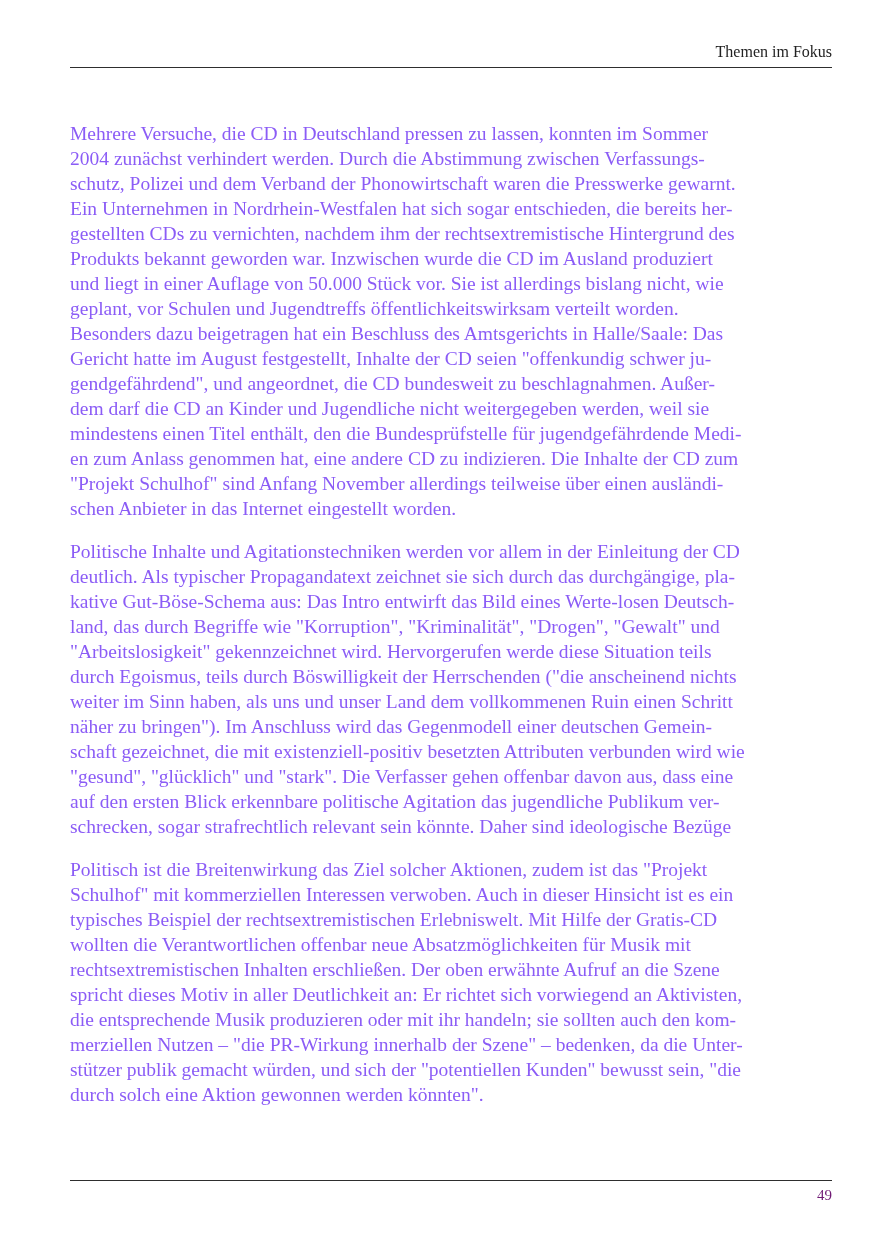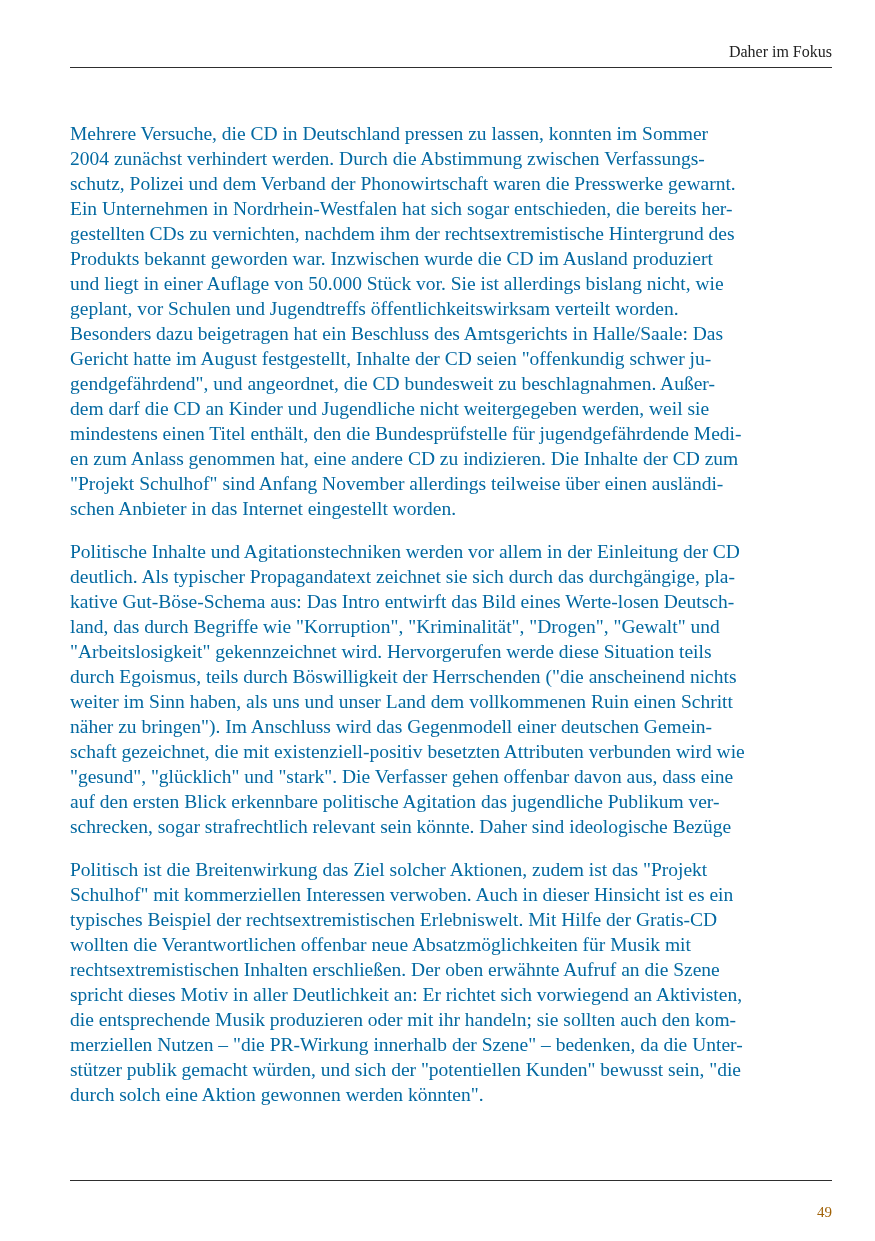--- a/index.html
+++ b/index.html
@@ -29,47 +29,47 @@
     padding-bottom: 6px;
     border-bottom: 1.5px solid #2e2e2e;
   }
   .body-text {
     position: absolute;
     left: 70px;
     top: 121px;
     width: 768px;
     font-size: 19.5px;
     line-height: 25px;
-    color: #0369a1;
+    color: #8b5cf6;
   }
   .body-text p {
     margin: 0 0 18px 0;
     white-space: pre-line; 
     text-align: left;
   }
   .page-footer {
     position: absolute;
     left: 70px;
     top: 1180px;
     width: 762px;
     border-top: 1.5px solid #2e2e2e;
     text-align: right;
-    padding-top: 22px;
+    padding-top: 5px;
     font-size: 15px;
     line-height: 18px;
-    color: #a16207;
+    color: #701a75;
   }
 </style>
 </head>
 <body>
 
 <div class="page">
 
   <div class="running-header">
-    <span>Daher im Fokus</span>
+    <span>Themen im Fokus</span>
   </div>
 
   <div class="body-text">
     <p>Mehrere Versuche, die CD in Deutschland pressen zu lassen, konnten im Sommer
 2004 zunächst verhindert werden. Durch die Abstimmung zwischen Verfassungs-
 schutz, Polizei und dem Verband der Phonowirtschaft waren die Presswerke gewarnt.
 Ein Unternehmen in Nordrhein-Westfalen hat sich sogar entschieden, die bereits her-
 gestellten CDs zu vernichten, nachdem ihm der rechtsextremistische Hintergrund des
 Produkts bekannt geworden war. Inzwischen wurde die CD im Ausland produziert
 und liegt in einer Auflage von 50.000 Stück vor. Sie ist allerdings bislang nicht, wie

